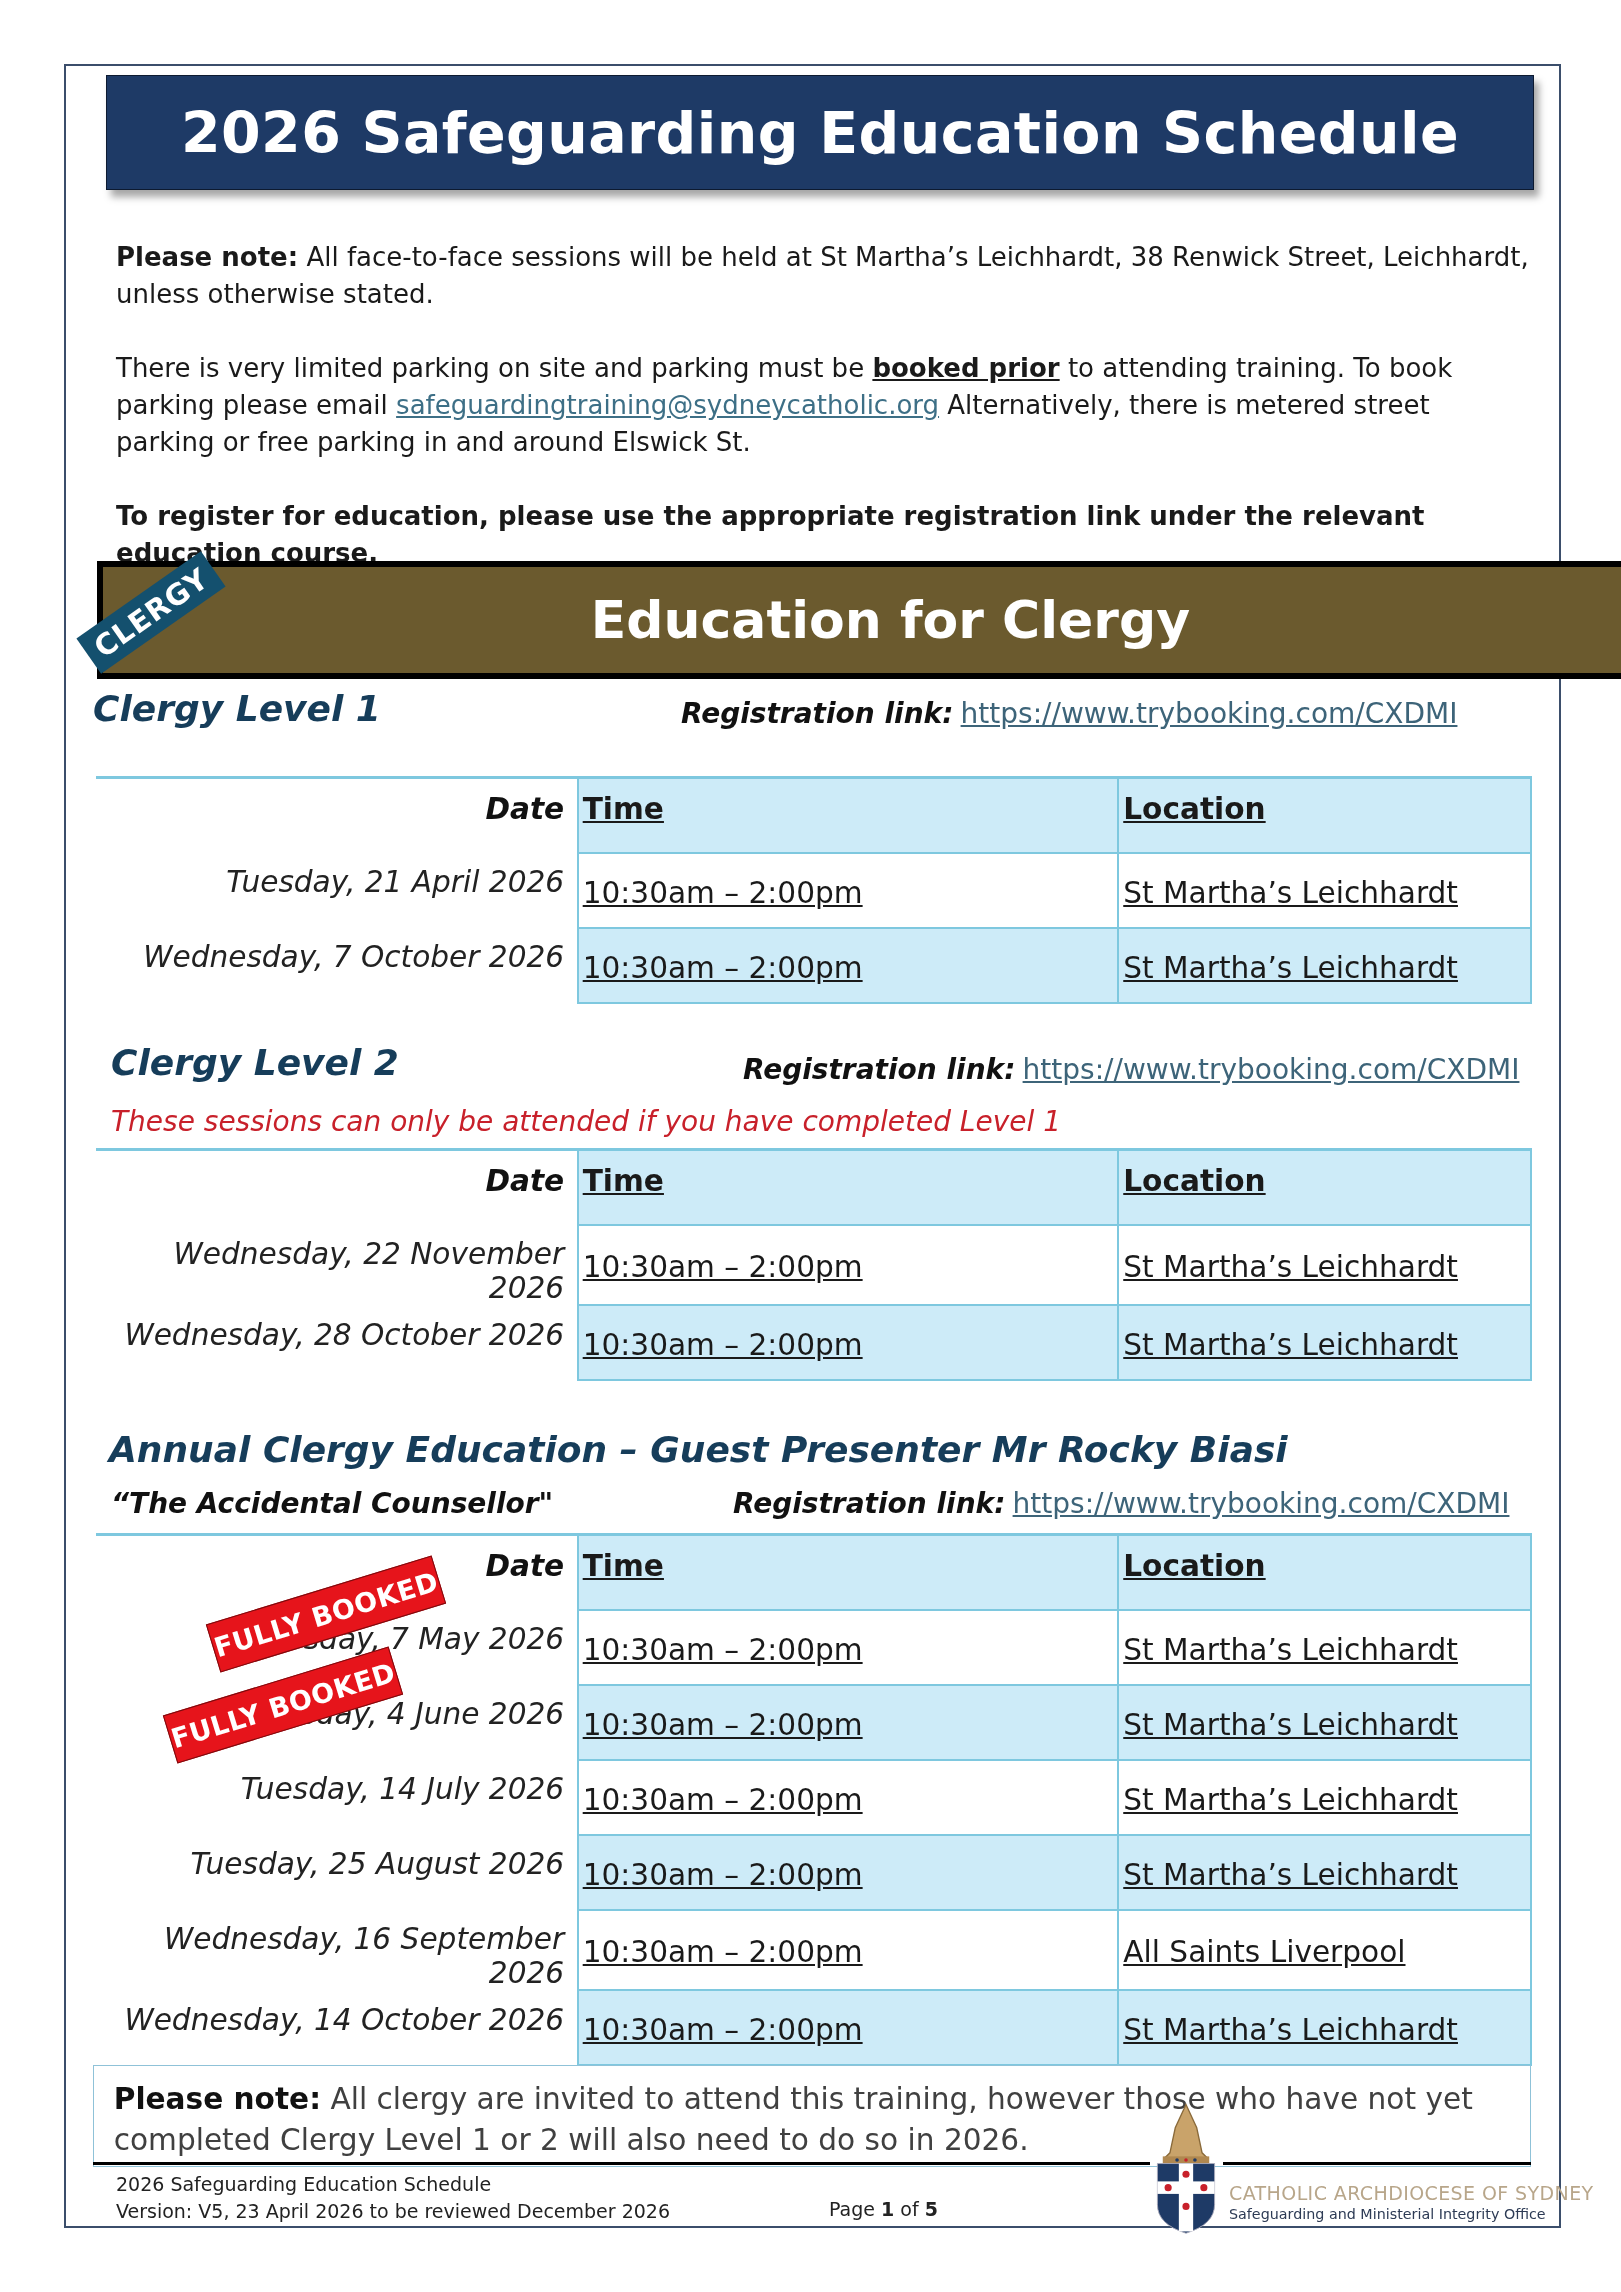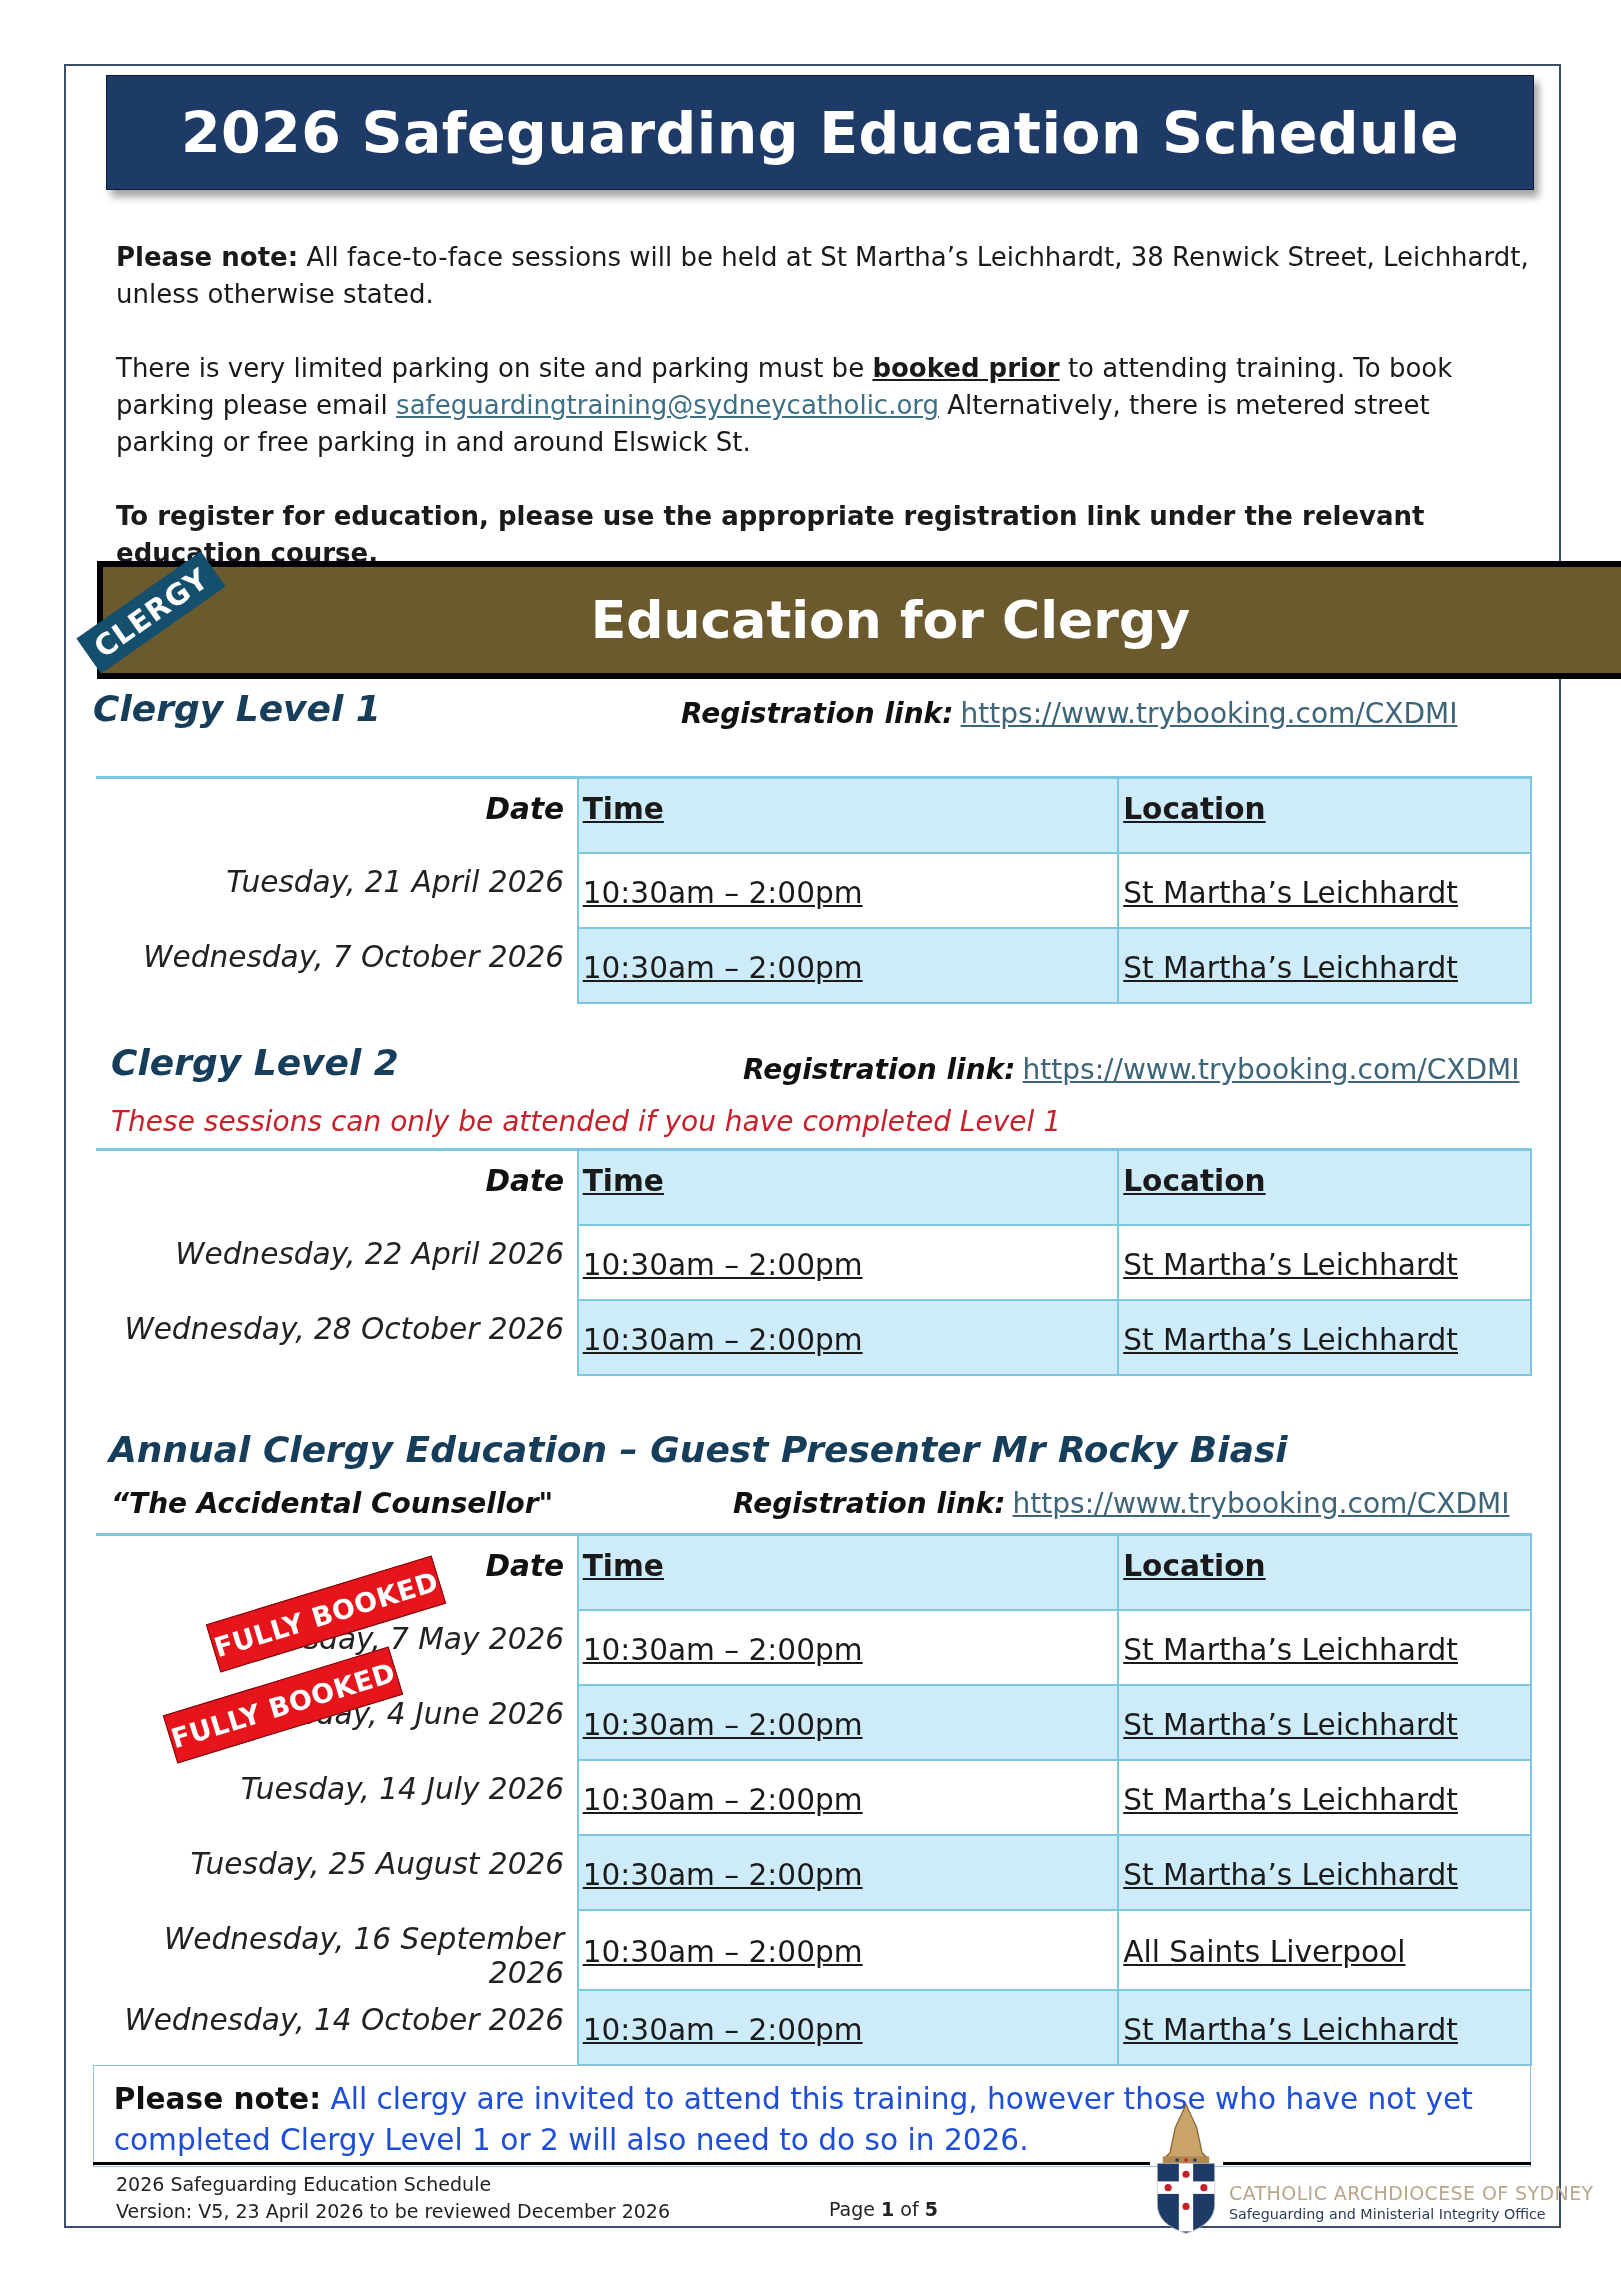--- a/index.html
+++ b/index.html
@@ -71,21 +71,21 @@
     position: absolute; width: 236px; height: 50px; background: #e6141b; color: #fff;
     font-weight: bold; font-size: 27px; display: flex; align-items: center; justify-content: center;
     transform: rotate(-17deg); border: 0.9px solid #7a0b0e; letter-spacing: 0.4px;
   }
 
   .note-box {
     position: absolute; left: 93px; top: 2065px; width: 1438px; height: 102px;
     border: 1.8px solid #8fc2d8; padding: 12.5px 19.7px; font-size: 29.6px; line-height: 41px;
   }
   .note-box b { color: #111; font-weight: bold; }
-  .note-box .red { color: #1d4ed8; }
+  .note-box .red { color: #404040; }
 
   .footer-rule { position: absolute; top: 2162px; height: 2.7px; background: #000; }
   .footer-left { position: absolute; left: 116px; top: 2171px; font-size: 19px; line-height: 27px; color: #222; }
   .footer-page { position: absolute; left: 829px; top: 2198px; font-size: 19px; color: #222; }
   .footer-page b { font-weight: bold; }
 
   .crest { position: absolute; left: 1150px; top: 2101px; width: 72px; height: 134px; }
   .org { position: absolute; left: 1229px; top: 2182px; text-align: left; }
   .org .o1 { color: #b8a68a; font-size: 19px; letter-spacing: 0.4px; }
   .org .o2 { color: #2d3b55; font-size: 14.3px; margin-top: 1.8px; }
@@ -144,21 +144,21 @@
 </div>
 <div class="subtitle-red" style="left:111px; top:1105px;">These sessions can only be attended if you have completed Level 1</div>
 <table class="sched" style="top:1148px;">
   <tbody>
       <tr>
     <th class="date hdr-date">Date</th>
     <th class="cell time shade">Time</th>
     <th class="cell loc shade">Location</th>
   </tr>
   <tr>
-    <td class="date">Wednesday, 22 April 2026</td>
+    <td class="date">Wednesday, 22 November 2026</td>
     <td class="cell white">10:30am – 2:00pm</td>
     <td class="cell white">St Martha’s Leichhardt</td>
   </tr>
   <tr>
     <td class="date">Wednesday, 28 October 2026</td>
     <td class="cell shade">10:30am – 2:00pm</td>
     <td class="cell shade">St Martha’s Leichhardt</td>
   </tr>
 </tbody>
   </table>

